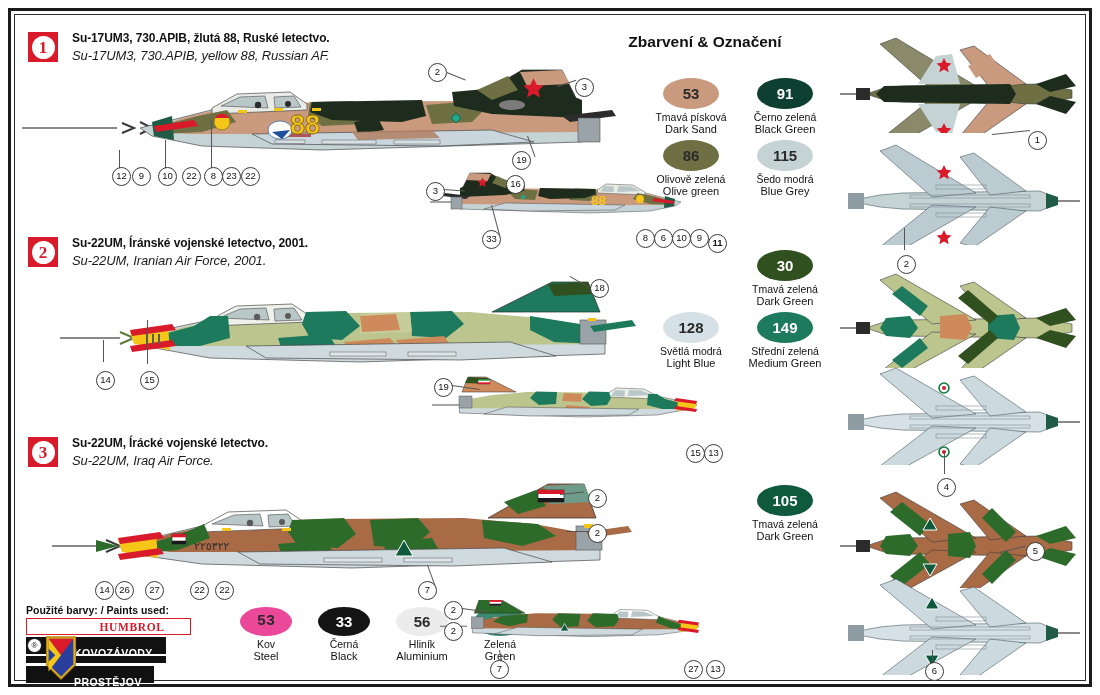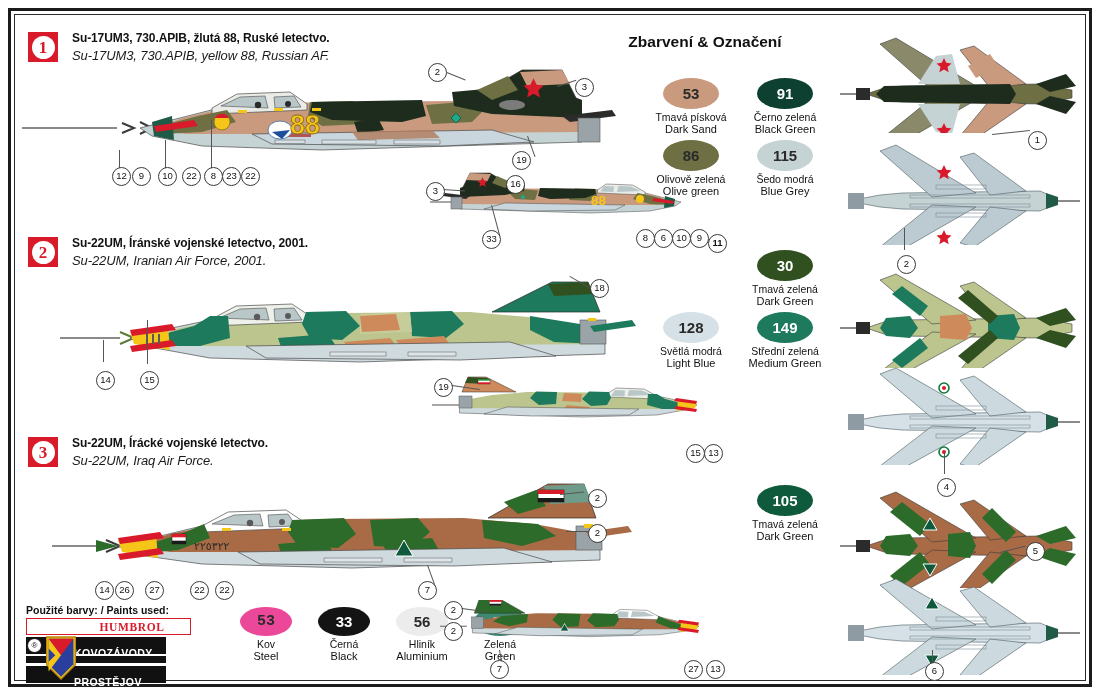--- a/index.html
+++ b/index.html
@@ -188,21 +188,21 @@
   <div class="humbrol">
     <span>HUMBROL</span>
   </div>
 
   <div class="kpbox">
     <div class="kp-bar" style="left:0;top:0;width:140px;height:17px;">
       <div class="kp-reg">®</div>
       <span>KOVOZÁVODY</span>
     </div>
     <div class="kp-bar" style="left:0;top:19px;width:140px;height:7px;"></div>
-    <div class="kp-bar" style="left:0;top:29px;width:140px;height:17px;text-align:center;">
+    <div class="kp-bar" style="left:0;top:29px;width:128px;height:17px;text-align:center;">
       <span>PROSTĚJOV</span>
     </div>
     <svg class="shield" viewBox="0 0 32 46">
       <path d="M1 1 H31 V30 L16 45 L1 30 Z" fill="#f5c518" stroke="#b8860b" stroke-width="1.4"></path>
       <path d="M3 3 H16 V42.5 L3 29.5 Z" fill="#2a3f9d"></path>
       <path d="M16 3 H29 V29.5 L16 42.5 Z" fill="#2a3f9d"></path>
       <path d="M16 3 L29 3 L16 20 Z" fill="#d91a2a"></path>
       <path d="M16 3 L3 3 L16 20 Z" fill="#d91a2a"></path>
       <path d="M16 20 L3 3 L3 13 L10 20 L3 27 L3 37 Z" fill="#f5c518"></path>
     </svg>

